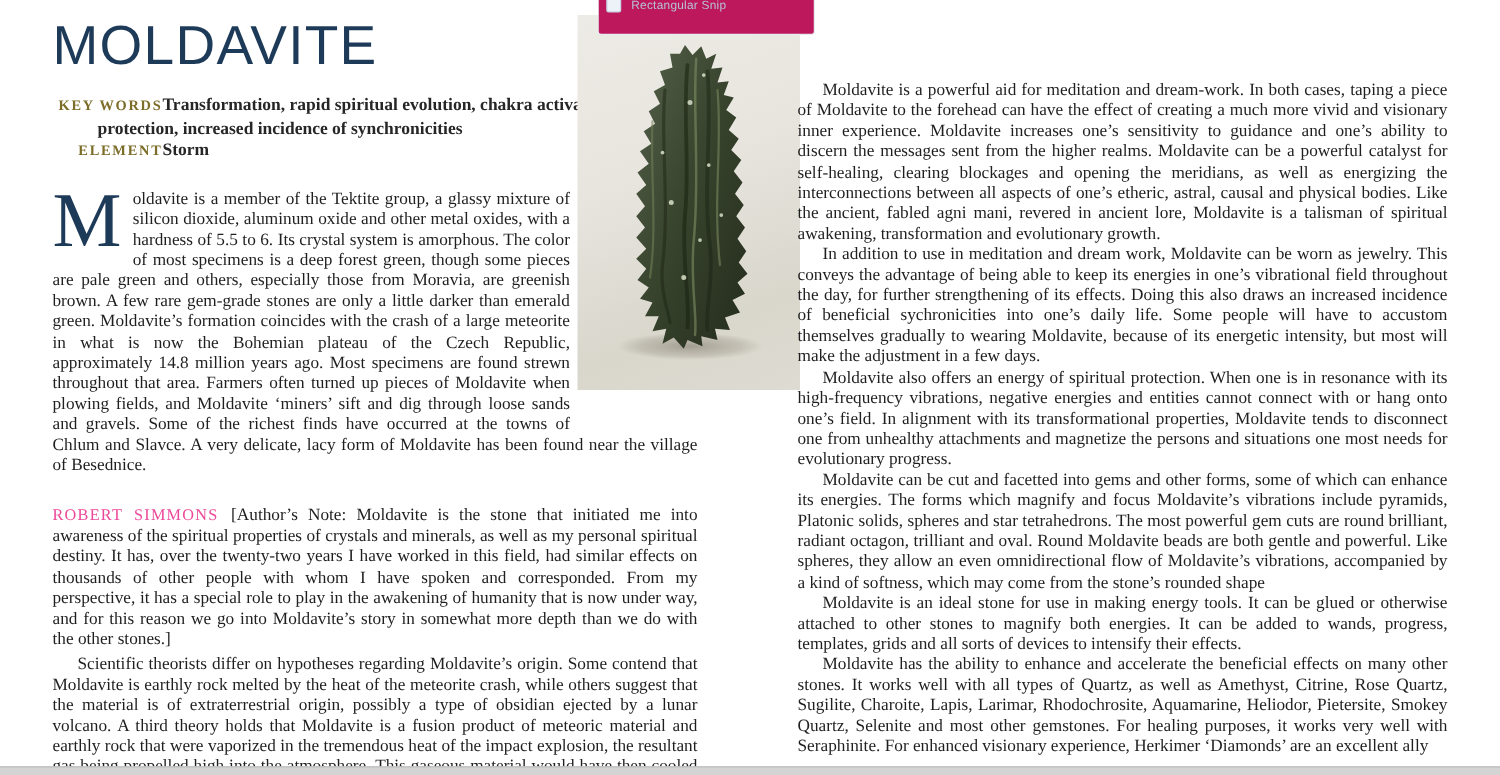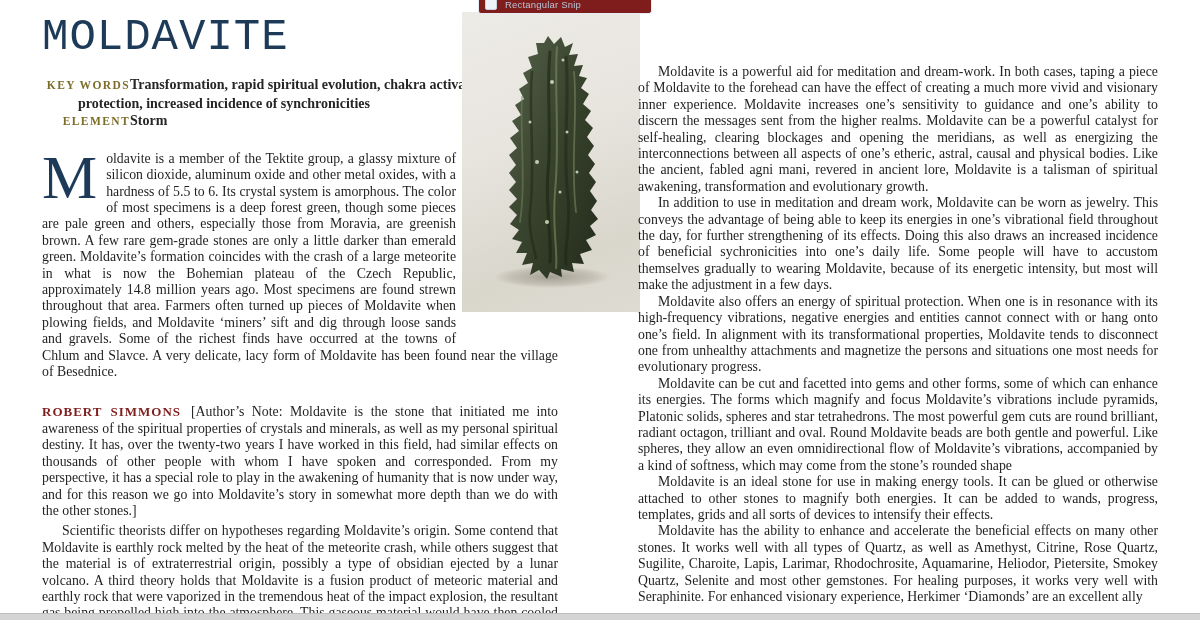--- a/index.html
+++ b/index.html
@@ -7,58 +7,58 @@
     width:1200px;height:620px;position:relative;overflow:hidden;
     background:#ffffff;
     font-family:"Liberation Serif","DejaVu Serif",serif;
     color:#1f1f1f;
     -webkit-font-smoothing:antialiased;
   }
   
   .col-left{position:absolute;left:42px;top:12px;width:516px;}
   h1.title{
     margin:0;font-size:44px;line-height:50px;font-weight:500;
-    color:#1d3a58;letter-spacing:1px;font-family:Liberation Mono, monospace;
+    color:#1d3a58;letter-spacing:1px;font-family:Liberation Sans, sans-serif;
   }
   .attrs{margin-top:14px;}
   .attr{
     margin:0;font-size:14px;line-height:17.6px;font-weight:bold;color:#262626;
     padding-left:36px;text-indent:-36px;
   }
   .attr-label{
     display:inline-block;width:88px;text-indent:0;vertical-align:baseline;
     font-size:11.5px;letter-spacing:1.4px;color:#7c6d29;font-weight:bold;text-align:right;
   }
   .body-text{font-size:13.8px;line-height:16.4px;text-align:justify;color:#1f1f1f;}
   .intro{margin:20px 0 0 0;}
   .img-spacer{float:right;width:102px;height:181px;}
   .dropcap{
     float:left;font-size:62px;line-height:49px;color:#1d3a58;
     margin:2px 9px 0 0;font-family:"Liberation Serif","DejaVu Serif",serif;
   }
   .author-par{margin:24px 0 0 0;}
   .author-name{
-    font-weight:bold;color:#7f1d1d;font-size:13px;letter-spacing:1px;
+    font-weight:normal;color:#ec4899;font-size:13px;letter-spacing:1px;
     margin-right:10px;
   }
   .sci-par{margin:4px 0 0 0;text-indent:20px;}
   
   .col-right{position:absolute;left:638px;top:64px;width:520px;}
   .col-right p{margin:0;text-indent:20px;}
   
   .photo{
     position:absolute;left:462px;top:12px;width:178px;height:300px;
     background:linear-gradient(160deg,#edebe5 0%,#e7e5de 40%,#d9d6cc 78%,#dedbd2 100%);
     overflow:hidden;
   }
   .photo svg{display:block;}
   
   .snip-tip{
-    position:absolute;left:478px;top:0;width:174px;height:14px;
-    background:#7f1d1d;border:1px solid #e6ecf3;border-top:none;
+    position:absolute;left:478px;top:0;width:174px;height:28px;
+    background:#be185d;border:1px solid #e6ecf3;border-top:none;
     border-radius:0 0 3px 3px;overflow:hidden;box-sizing:border-box;
   }
   .snip-row{display:flex;align-items:center;margin-top:-2px;padding-left:6px;}
   .snip-icon{
     width:10px;height:10px;border:1px solid #c7d3e2;border-radius:2px;
     background:#edf2f8;flex:0 0 auto;
   }
   .snip-label{
     font-family:"Liberation Sans","DejaVu Sans",sans-serif;
     font-size:9.5px;color:#b6c3d6;margin-left:8px;letter-spacing:.2px;white-space:nowrap;

